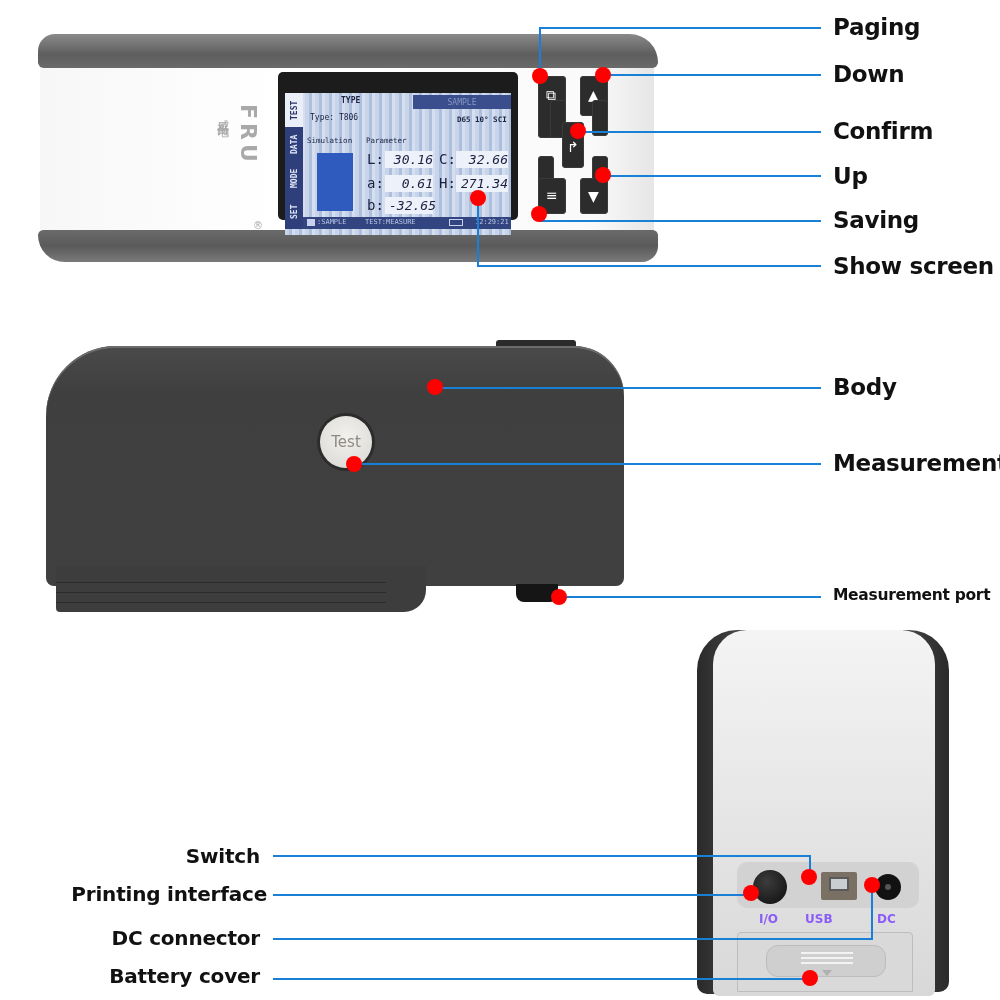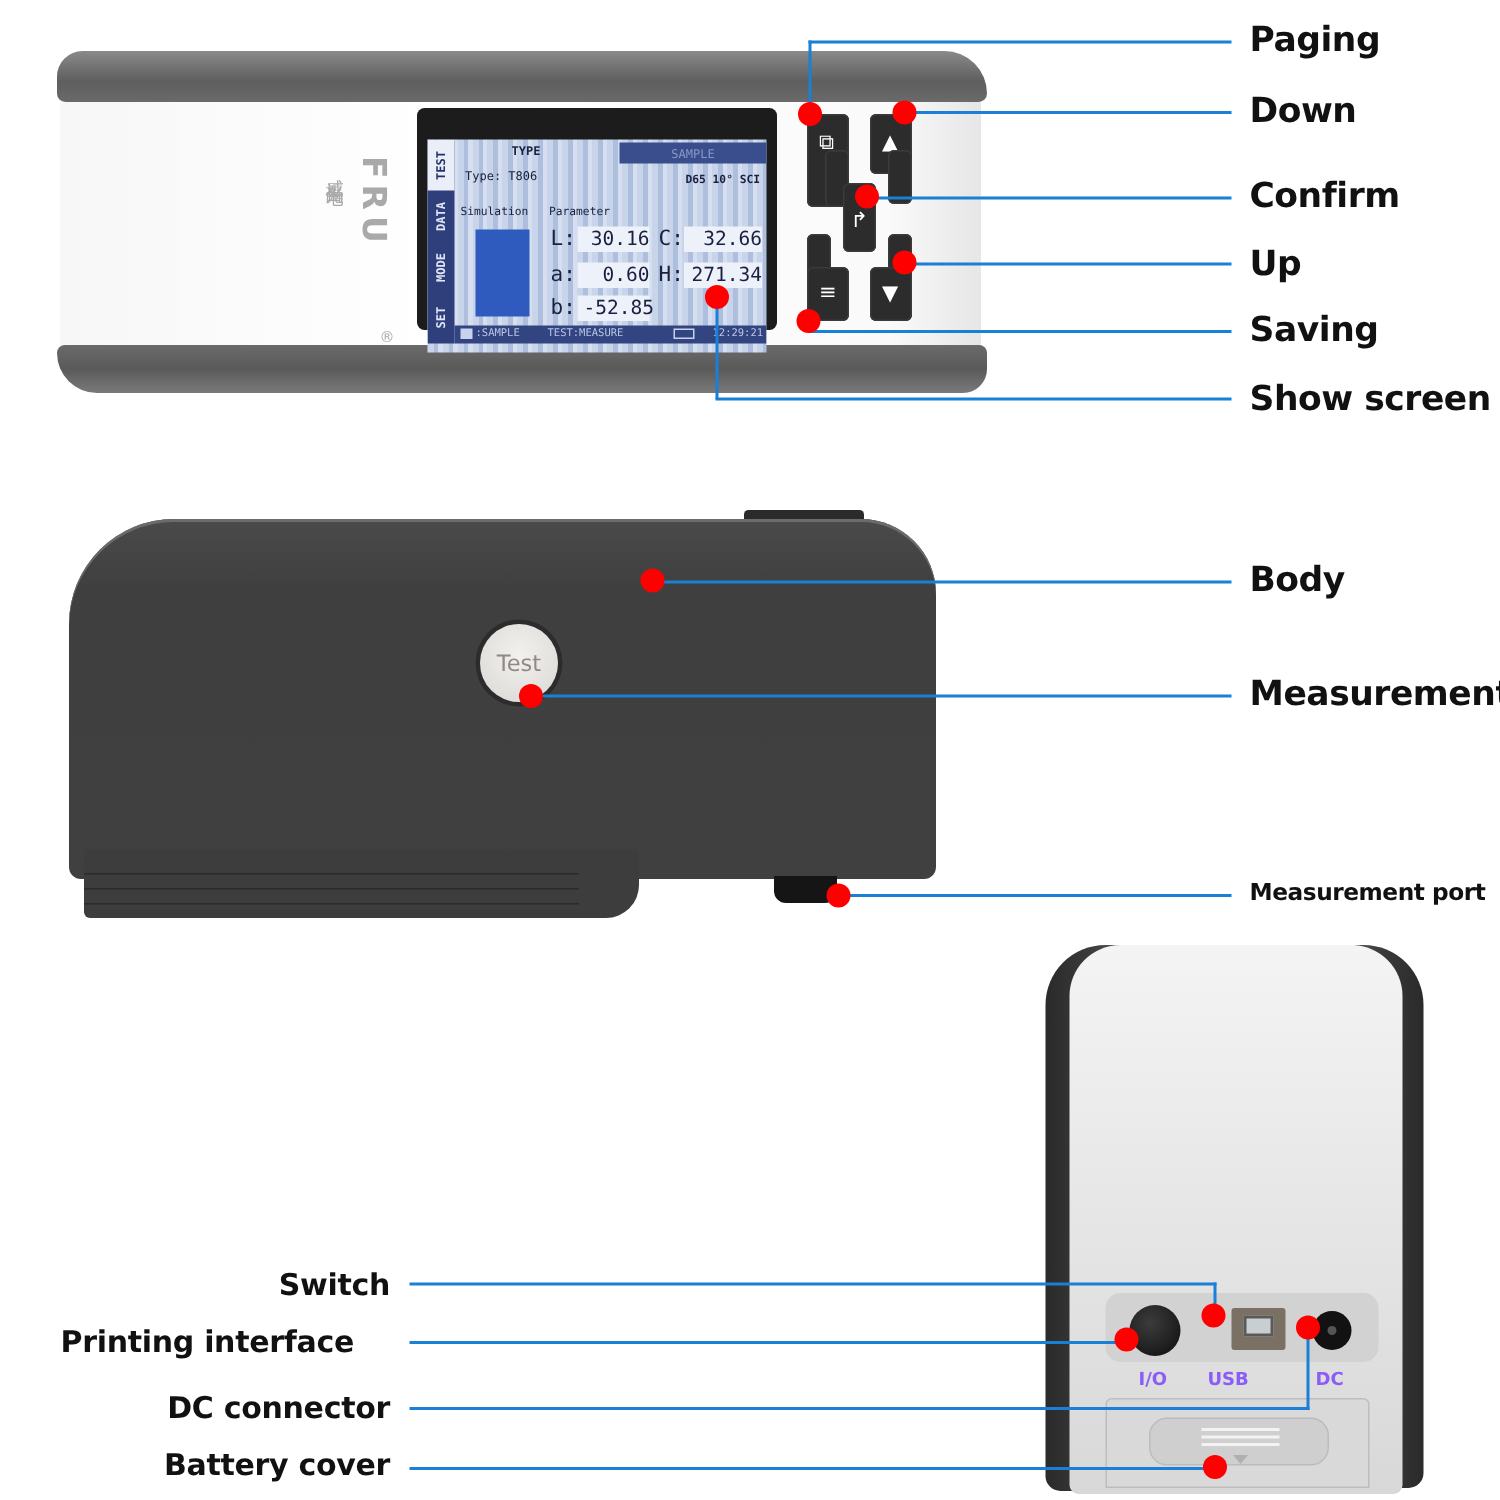--- a/index.html
+++ b/index.html
@@ -32,21 +32,21 @@
 
   
   .screen { left: 278px; top: 72px; width: 240px; height: 148px; background: #1c1c1c; border-radius: 5px; }
   .screen .lcd { position: absolute; left: 7px; top: 21px; width: 226px; height: 142px;
     background: repeating-linear-gradient(90deg, #c8d4ea 0 4px, #aebfdd 4px 7px, #d6dff0 7px 10px); overflow: hidden; text-align: right; }
   .lcd .tabs { position: absolute; left: 0; top: 0; width: 18px; height: 136px; background: #2f3f7c; }
   .lcd .tab { position: absolute; left: 0; width: 18px; height: 34px; color: #dfe6f6; font-family: "DejaVu Sans Mono", monospace; font-size: 8px; font-weight: bold; writing-mode: vertical-rl; transform: rotate(180deg); display: flex; align-items: center; justify-content: center; }
   .lcd .tab.active { background: #e9eef8; color: #26336a; }
   .lcd .hdr-right { position: absolute; left: 128px; top: 2px; width: 98px; height: 14px; background: #3a4d8c; color: #8797c6; font-size: 8px; font-family: "DejaVu Sans Mono", monospace; display: flex; align-items: center; justify-content: center; }
   .lcd .txt { position: absolute; font-family: "DejaVu Sans Mono", monospace; color: #1b2040; white-space: nowrap; }
-  .lcd .val { position: absolute; background: #edf1f9; font-family: "DejaVu Sans Mono", monospace; color: #1b2040; font-size: 13px; height: 17px; line-height: 17px; padding-left: 4px; }
+  .lcd .val { position: absolute; background: #edf1f9; font-family: "DejaVu Sans Mono", monospace; color: #1b2040; font-size: 13px; height: 17px; line-height: 17px; padding-left: 4px; font-style: italic; }
   .lcd .swatch { position: absolute; left: 32px; top: 60px; width: 36px; height: 58px; background: #2f5bbf; }
   .lcd .status { position: absolute; left: 18px; top: 124px; width: 208px; height: 12px; background: #334580; color: #b9c5e6; font-size: 7px; font-family: "DejaVu Sans Mono", monospace; }
 
   
   .kbtn { position: absolute; background: #2c2c2c; border-radius: 4px; box-shadow: inset 0 0 0 1px #3b3b3b; }
   .kglyph { position: absolute; color: #ffffff; font-size: 14px; line-height: 1; }
 
   
   .side { left: 46px; top: 346px; width: 580px; height: 270px; }
   .side .body { position: absolute; left: 0; top: 0; width: 578px; height: 240px; background: linear-gradient(#4a4a4a, #3f3f3f 20%, #404040); border-radius: 70px 50px 8px 8px; box-shadow: inset 0 2px 0 #6b6b6b; }
@@ -108,26 +108,26 @@
     <div class="txt" style="left:22px;top:43px;font-size:7.5px">Simulation</div>
     <div class="txt" style="left:81px;top:43px;font-size:7.5px">Parameter</div>
     <div class="swatch"></div>
 
     <div class="txt" style="left:82px;top:58px;font-size:14px">L:</div>
     <div class="val" style="left:100px;top:58px;width:48px">30.16</div>
     <div class="txt" style="left:154px;top:58px;font-size:14px">C:</div>
     <div class="val" style="left:171px;top:58px;width:52px">32.66</div>
 
     <div class="txt" style="left:82px;top:82px;font-size:14px">a:</div>
-    <div class="val" style="left:100px;top:82px;width:48px">0.60</div>
+    <div class="val" style="left:100px;top:82px;width:48px">0.61</div>
     <div class="txt" style="left:154px;top:82px;font-size:14px">H:</div>
     <div class="val" style="left:171px;top:82px;width:52px">271.34</div>
 
     <div class="txt" style="left:82px;top:104px;font-size:14px">b:</div>
-    <div class="val" style="left:100px;top:104px;width:48px">-52.85</div>
+    <div class="val" style="left:100px;top:104px;width:48px">-32.65</div>
 
     <div class="status">
       <span class="abs" style="left:4px;top:2px;width:8px;height:7px;background:#c8d2ee"></span>
       <span class="abs" style="left:14px;top:1px">:SAMPLE</span>
       <span class="abs" style="left:62px;top:1px">TEST:MEASURE</span>
       <span class="abs" style="left:146px;top:2px;width:14px;height:7px;border:1px solid #c8d2ee"></span>
       <span class="abs" style="left:172px;top:1px">12:29:21</span>
     </div>
   </div>
 </div>
@@ -225,21 +225,21 @@
       <div class="arrow"></div>
     </div>
   </div>
 </div>
 
 <div class="label lbl-left" style="right:740px;top:846px;text-align:center;">Switch</div>
 <div class="hline" style="left:273px;top:855px;width:538px;"></div>
 <div class="vline" style="left:809px;top:855px;height:22px;"></div>
 <div class="dot" style="left:809px;top:877px;"></div>
 
-<div class="label lbl-left" style="right:764px;top:884px;margin-left:36px;">Printing interface</div>
+<div class="label lbl-left" style="right:733px;top:884px;margin-left:36px;">Printing interface</div>
 <div class="hline" style="left:273px;top:894px;width:475px;"></div>
 <div class="dot" style="left:751px;top:893px;"></div>
 
 <div class="label lbl-left" style="right:740px;top:928px;margin-left:36px;">DC connector</div>
 <div class="hline" style="left:273px;top:938px;width:600px;"></div>
 <div class="vline" style="left:871px;top:886px;height:54px;"></div>
 <div class="dot" style="left:872px;top:885px;"></div>
 
 <div class="label lbl-left" style="right:740px;top:966px;">Battery cover</div>
 <div class="hline" style="left:273px;top:978px;width:530px;"></div>

